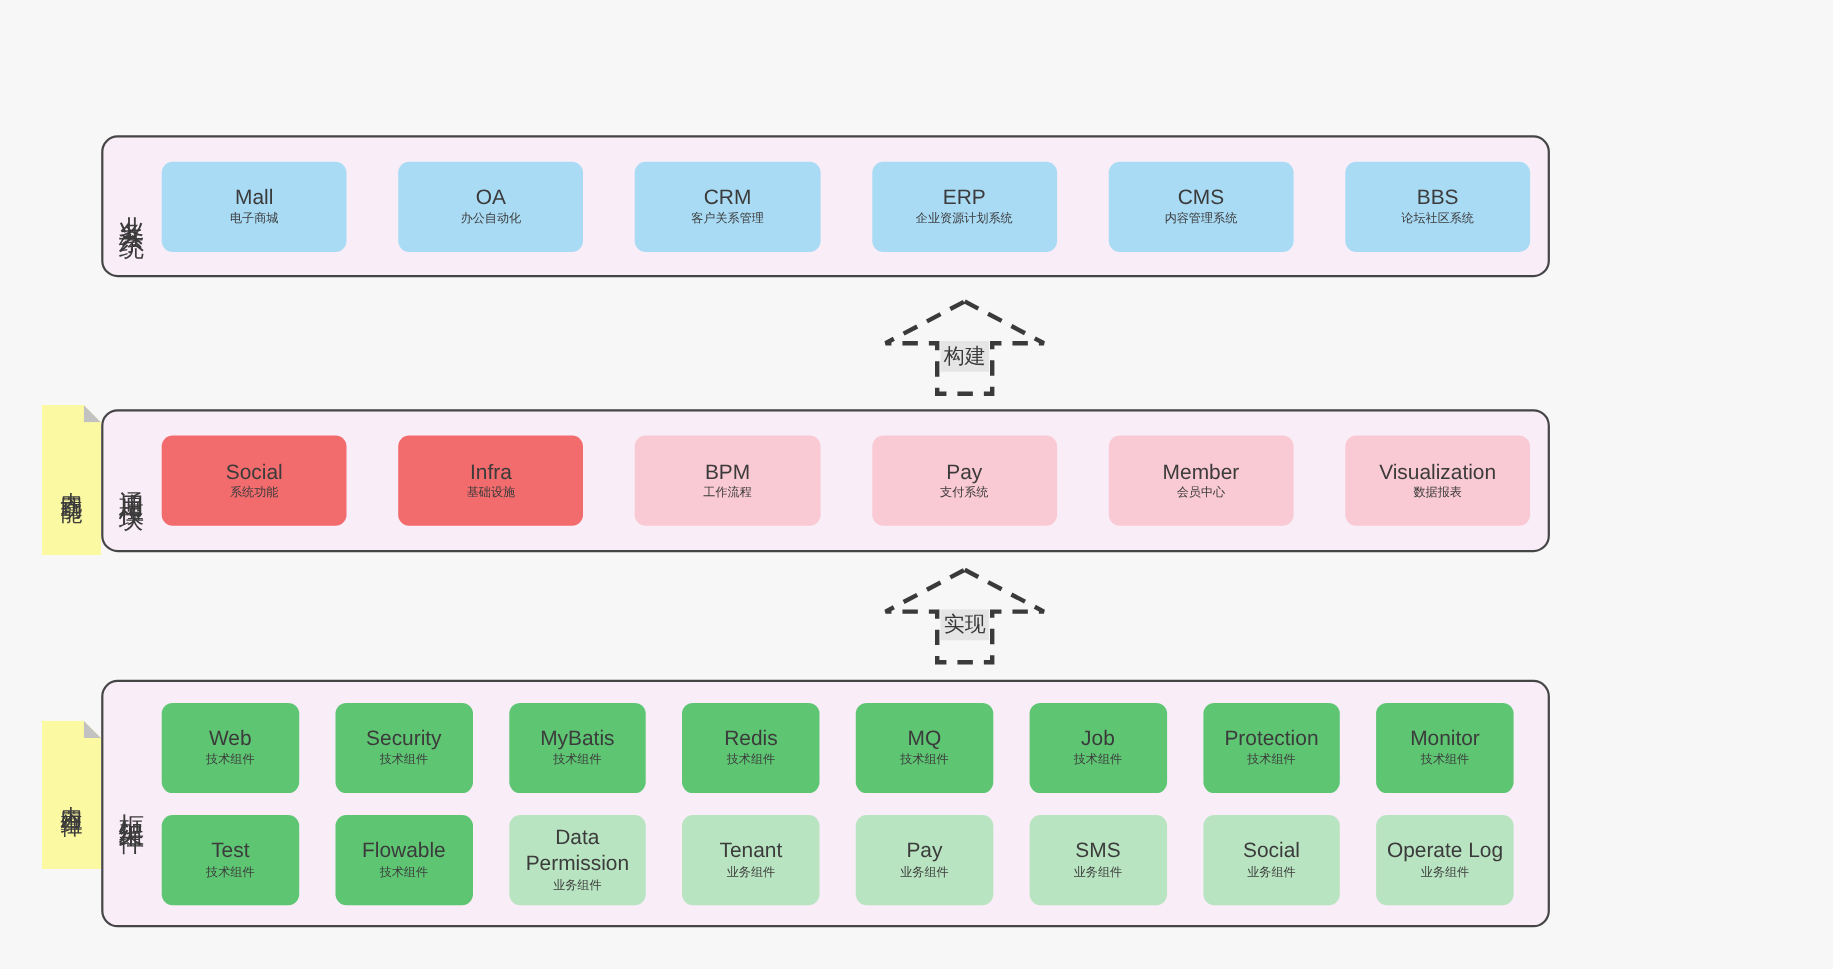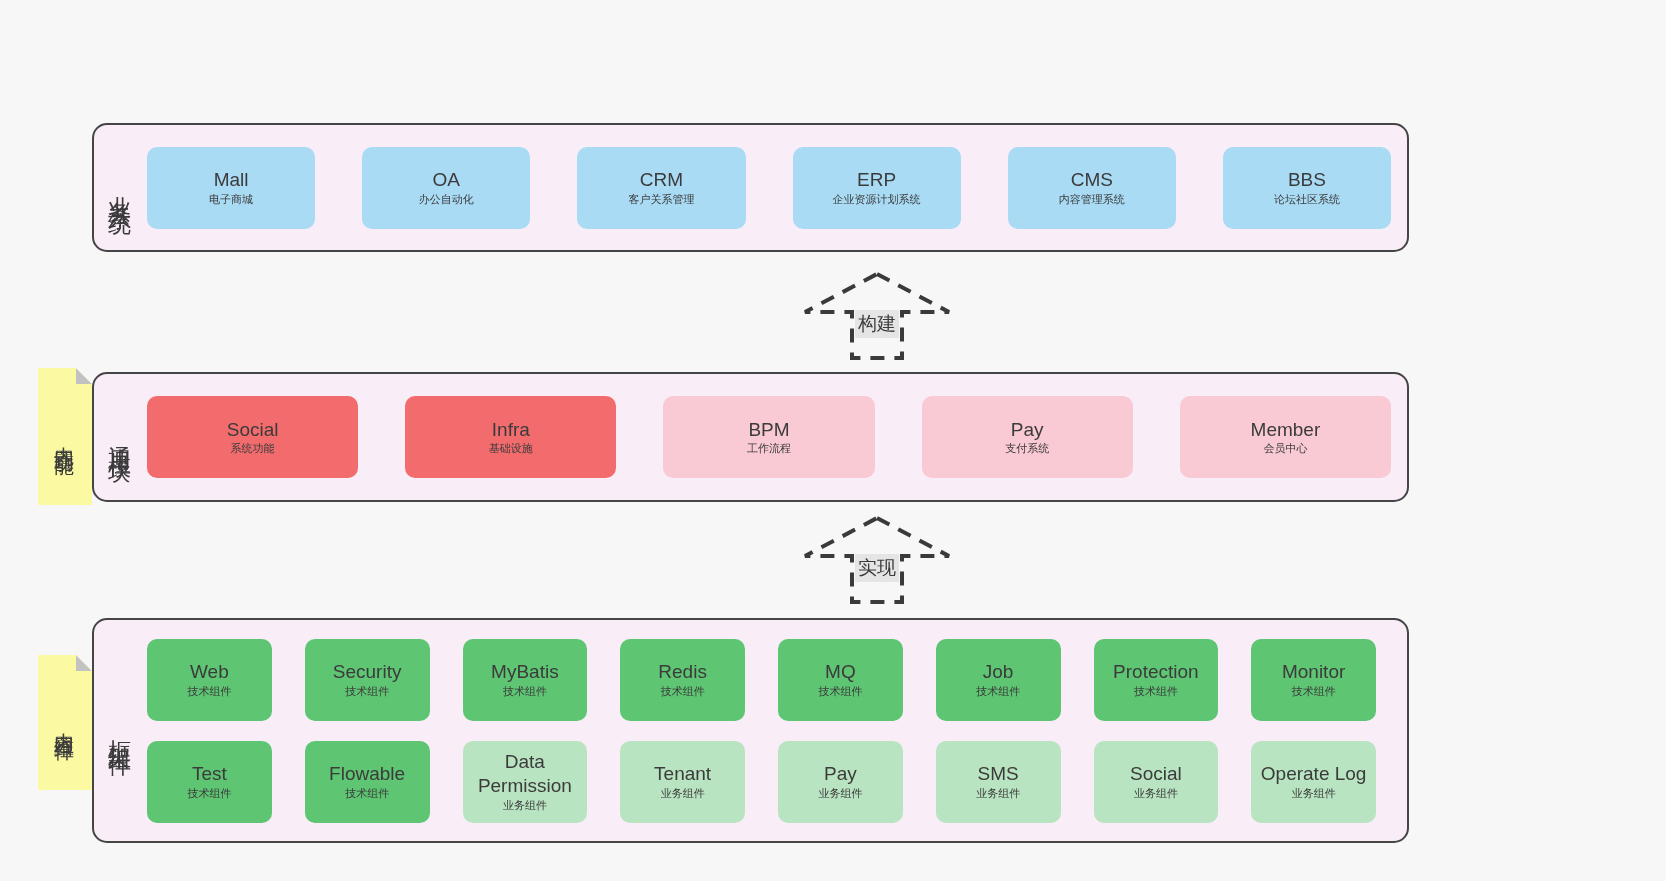--- a/index.html
+++ b/index.html
@@ -120,20 +120,24 @@
       <div class="d">工作流程</div>
     </div>
     <div class="box pink">
       <div class="t">Pay</div>
       <div class="d">支付系统</div>
     </div>
     <div class="box pink">
       <div class="t">Member</div>
       <div class="d">会员中心</div>
     </div>
+    <div class="box pink">
+      <div class="t">Visualization</div>
+      <div class="d">数据报表</div>
+    </div>
   </div>
 </div>
 
 <div class="arrow" style="left:802px; top:516px;">
   <svg viewBox="0 0 150 88">
     <polygon points="75,2 147,40 100,40 100,86 50,86 50,40 3,40" fill="none" stroke="#3a3a3a" stroke-width="4" stroke-dasharray="14 10"></polygon>
   </svg>
   <div class="a-label">实现</div>
 </div>
 

